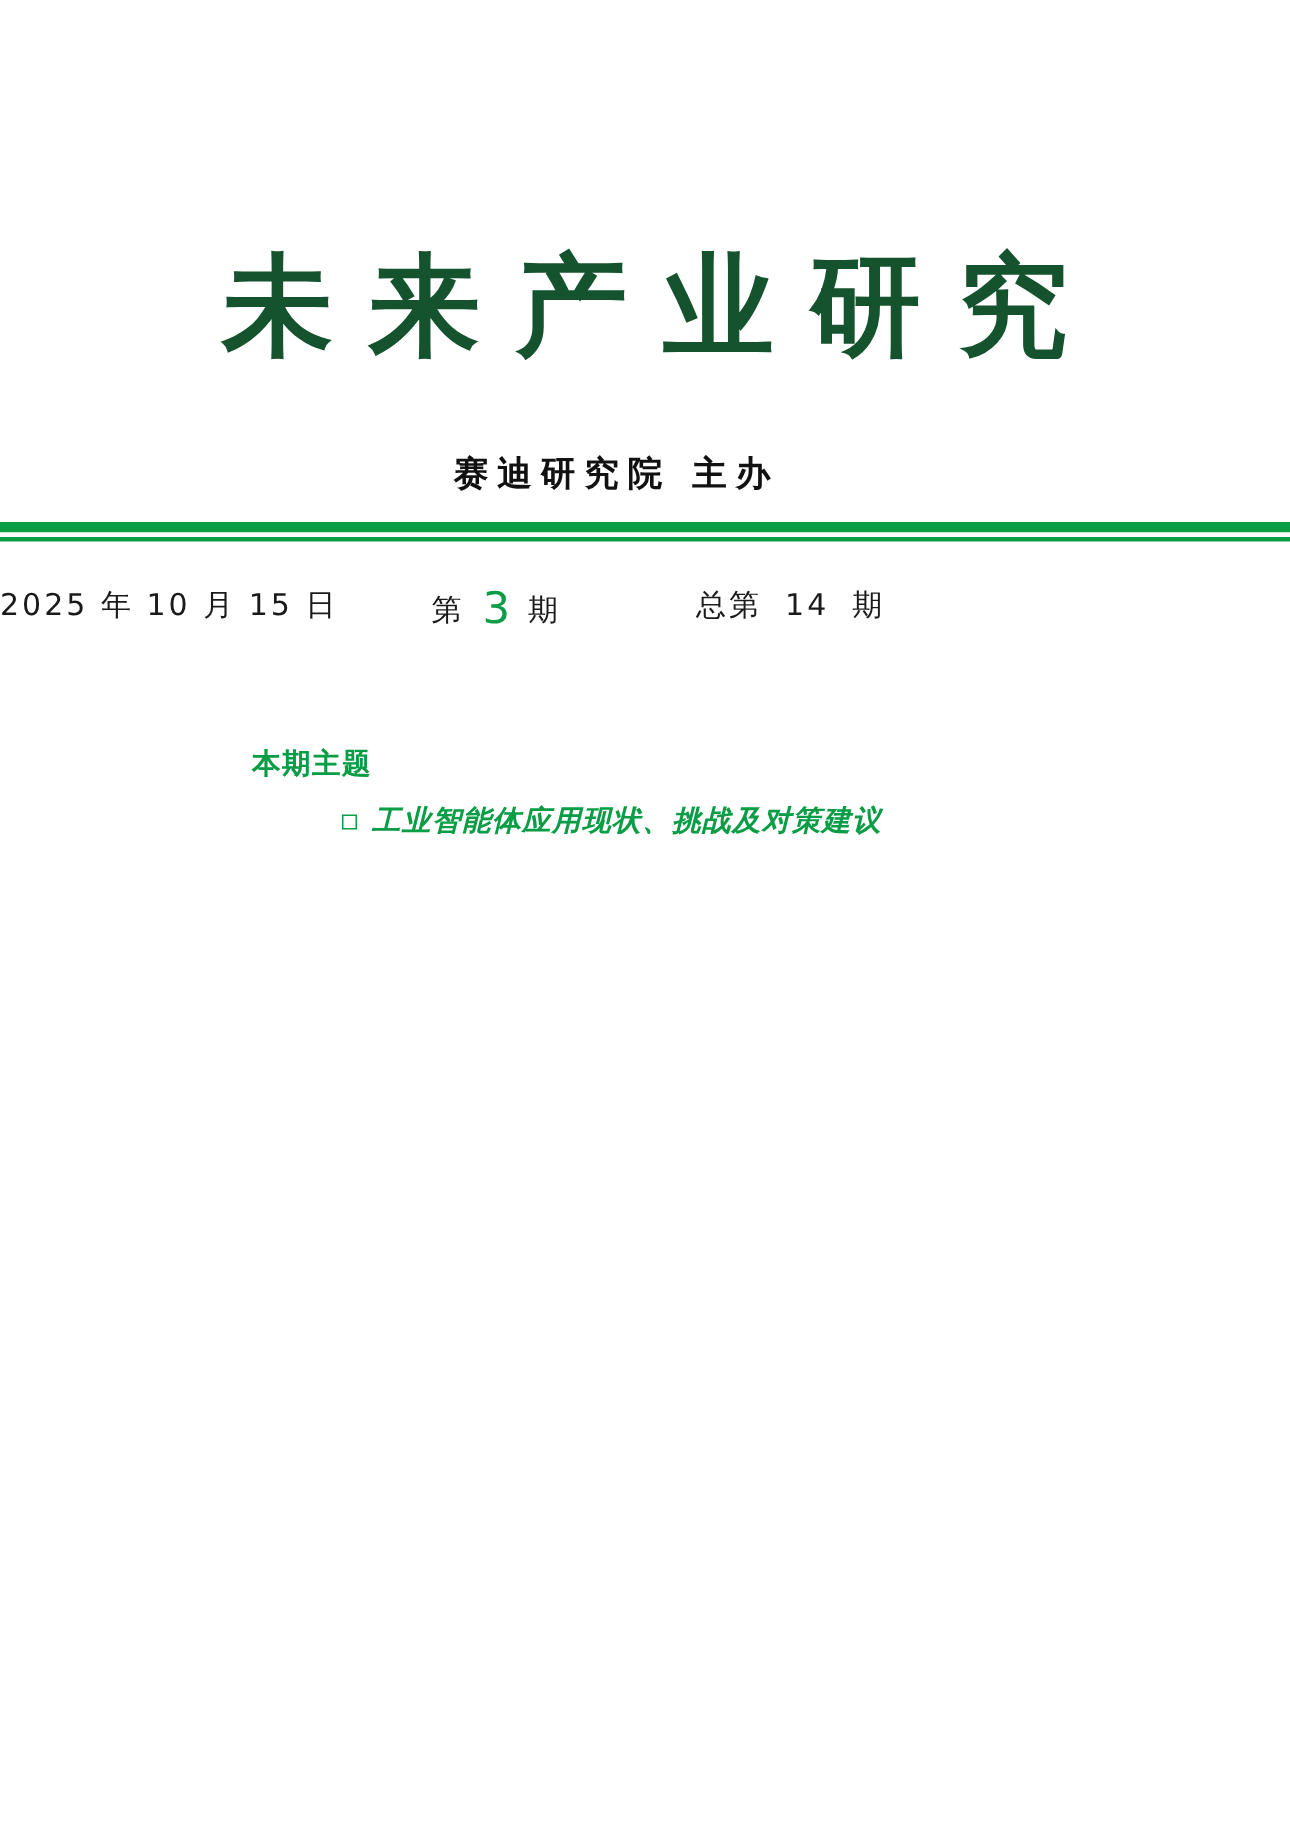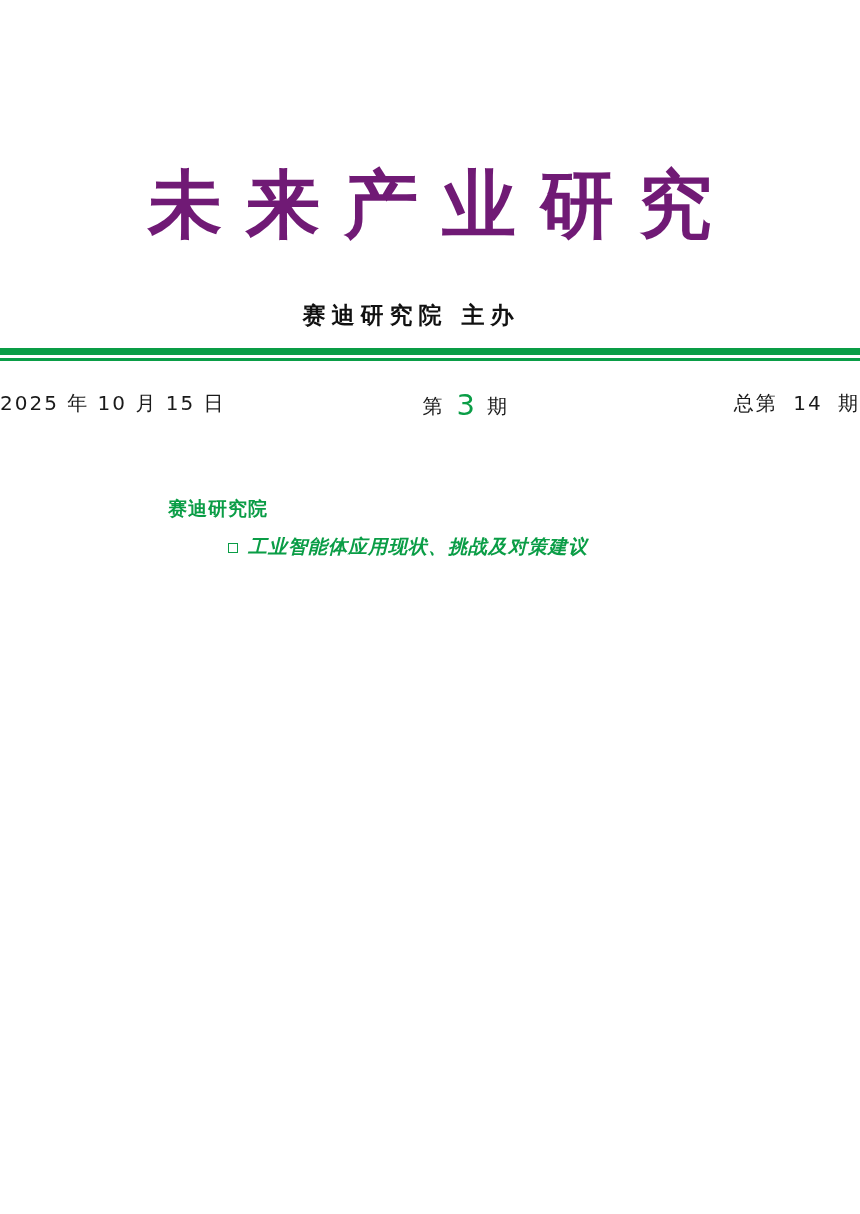--- a/index.html
+++ b/index.html
@@ -21,21 +21,21 @@
     overflow: hidden;
   }
 
   
   .masthead {
     position: absolute;
     top: 160px;
     left: 0;
     width: 860px;
     text-align: center;
-    color: #701a75;
+    color: #14532d;
     font-family: "DejaVu Sans", sans-serif;
     font-weight: bold;
     font-size: 74px;
     letter-spacing: 24px;
     text-indent: 24px;
     line-height: 1.2;
     white-space: nowrap;
   }
 
   
@@ -79,21 +79,21 @@
 
   
   .issue-line {
     position: absolute;
     top: 383px;
     left: 0;
     width: 860px;
     height: 40px;
     display: flex;
     align-items: center;
-    justify-content: space-between;
+    justify-content: flex-start;
     color: #1a1a1a;
     font-family: "DejaVu Sans", sans-serif;
     font-size: 20px;
     white-space: nowrap;
   }
   .issue-date {
     letter-spacing: 2px;
   }
   .issue-no {
     margin-left: 62px;
@@ -179,20 +179,20 @@
       <span class="num">3</span>
       <span class="lbl">期</span>
     </span>
     <span class="issue-total">
       <span>总第</span>
       <span class="tnum">14</span>
       <span>期</span>
     </span>
   </div>
 
-  <div class="topic-heading">赛迪研究院</div>
+  <div class="topic-heading">本期主题</div>
 
   <div class="topic-item">
     <span class="topic-bullet"></span>
     <span>工业智能体应用现状、挑战及对策建议</span>
   </div>
 
 </div>
 
 </body></html>

